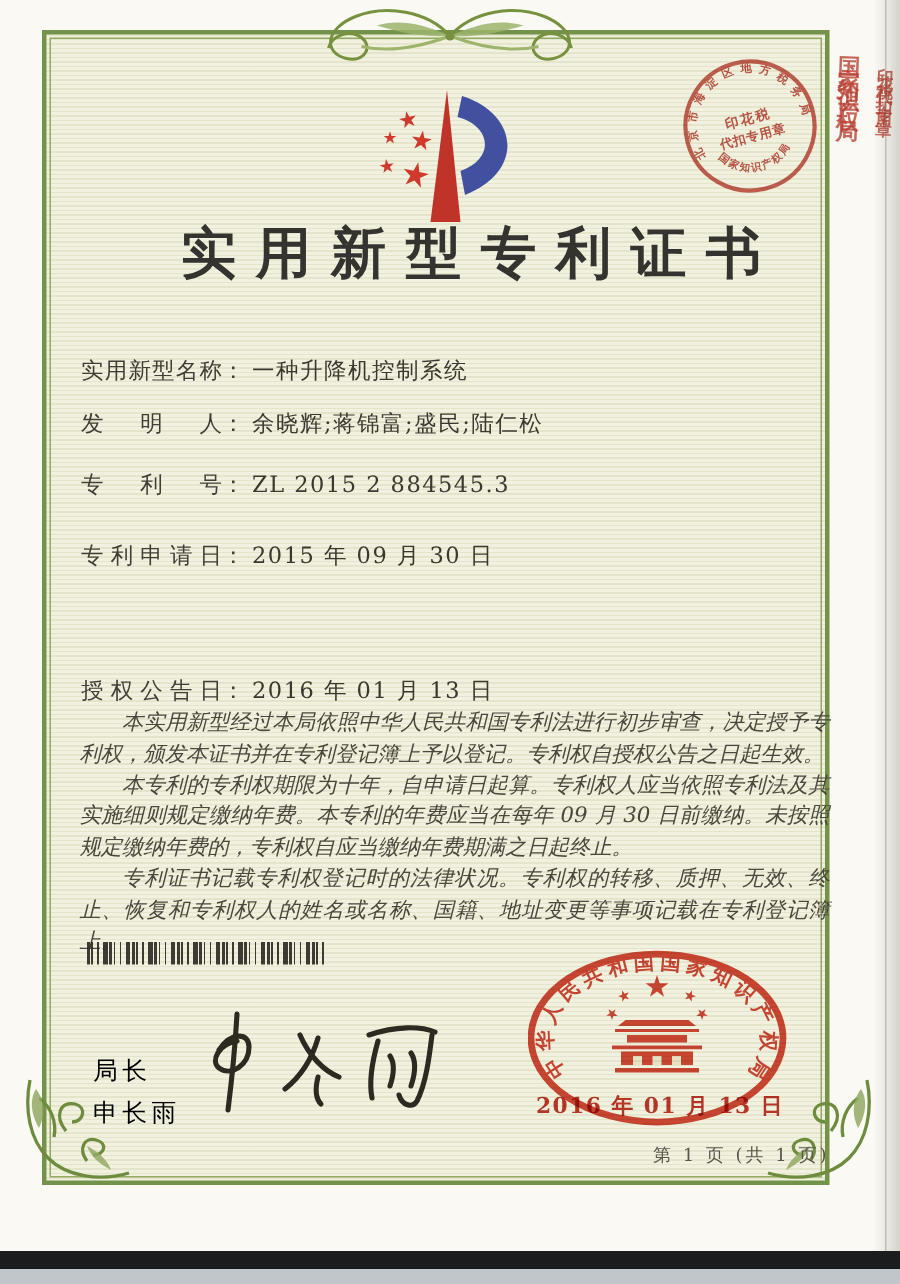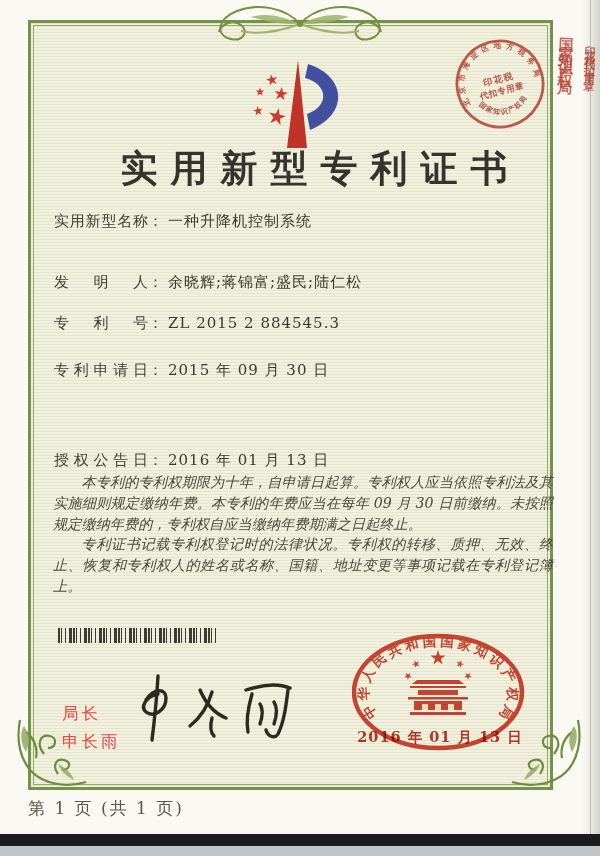--- a/index.html
+++ b/index.html
@@ -25,49 +25,49 @@
   .ornament-br { left:494px; top:714px; transform:scaleX(-1); }
 
   .cert-no { position:absolute; left:50px; top:58px; font-size:14.5px; letter-spacing:2px; color:#4c4a43; }
 
   .logo { position:absolute; left:250px; top:56px; }
 
   .title { position:absolute; left:28px; top:144px; width:572px; text-align:center;
     font-size:37px; font-weight:700; letter-spacing:13px; text-indent:13px; color:#35332f; }
 
   .frow { position:absolute; left:54px; white-space:nowrap; }
-  .frow-0 { top:211px; } .frow-1 { top:272px; } .frow-2 { top:313px; }
+  .frow-0 { top:237px; } .frow-1 { top:272px; } .frow-2 { top:313px; }
   .frow-3 { top:360px; } .frow-4 { top:402px; } .frow-5 { top:450px; }
   .flabel { display:inline-block; width:94px; text-align:justify; text-align-last:justify;
     font-size:15px; color:#403e37; vertical-align:bottom; }
   .fcolon { font-size:15px; color:#403e37; margin-right:5px; }
   .fvalue { font-size:15px; color:#3a382f; letter-spacing:1px; }
 
   .body-text { position:absolute; left:53px; top:472px; width:500px; font-size:14.2px;
     line-height:20.8px; color:#4a473d; text-align:justify; font-style:italic; }
   .body-text p { text-indent:2em; }
 
   .barcode { position:absolute; left:58px; top:628px; width:158px; height:15px; opacity:.9;
     background:repeating-linear-gradient(90deg,#2a2722 0 2px,transparent 2px 3px,#2a2722 3px 4px,transparent 4px 7px,#2a2722 7px 8px,transparent 8px 11px,#2a2722 11px 14px,transparent 14px 15px); }
 
-  .director { position:absolute; left:62px; top:700px; font-size:16.5px; letter-spacing:3px; color:#ef4444; line-height:28px; }
+  .director { position:absolute; left:62px; top:700px; font-size:16.5px; letter-spacing:3px; color:#000000; line-height:28px; }
   .signature { position:absolute; left:128px; top:666px; mix-blend-mode:multiply; }
 
   .seal { position:absolute; left:352px; top:630px; mix-blend-mode:multiply; opacity:.93; }
   .seal-date { position:absolute; left:352px; top:728px; width:176px; text-align:center;
     color:#c1392b; font-size:14.5px; font-weight:700; letter-spacing:1px; mix-blend-mode:multiply; }
 
   .tax-stamp { position:absolute; left:452px; top:36px; mix-blend-mode:multiply; opacity:.92; }
   .edge-col { position:absolute; writing-mode:vertical-rl; color:rgba(187,63,50,0.78);
     mix-blend-mode:multiply; font-weight:700; transform:rotate(2deg); }
   .edge-col-1 { left:556px; top:26px; font-size:15px; letter-spacing:7px; }
   .edge-col-2 { left:581px; top:36px; font-size:11px; letter-spacing:5px; }
 
-  .footer { position:absolute; left:28px; top:762px; width:525px; text-align:left;
-    font-size:17px; letter-spacing:2px; color:#59574c;margin-top:35px; }
+  .footer { position:absolute; left:28px; top:762px; width:525px; text-align:right;
+    font-size:12px; letter-spacing:2px; color:#59574c; }
 
   svg text { font-family:"DejaVu Serif","Liberation Serif",serif; }
 </style>
 </head>
 <body>
 
 <div class="photo">
   <div class="page">
 
     <div class="frame"></div>
@@ -163,20 +163,21 @@
       <span class="flabel">专利号</span><span class="fcolon">：</span><span class="fvalue">ZL 2015 2 884545.3</span>
     </div>
     <div class="frow frow-3">
       <span class="flabel">专利申请日</span><span class="fcolon">：</span><span class="fvalue">2015 年 09 月 30 日</span>
     </div>
     <div class="frow frow-5">
       <span class="flabel">授权公告日</span><span class="fcolon">：</span><span class="fvalue">2016 年 01 月 13 日</span>
     </div>
 
     <div class="body-text">
+      <p>本实用新型经过本局依照中华人民共和国专利法进行初步审查，决定授予专利权，颁发本证书并在专利登记簿上予以登记。专利权自授权公告之日起生效。</p>
       <p>本专利的专利权期限为十年，自申请日起算。专利权人应当依照专利法及其实施细则规定缴纳年费。本专利的年费应当在每年 09 月 30 日前缴纳。未按照规定缴纳年费的，专利权自应当缴纳年费期满之日起终止。</p>
       <p>专利证书记载专利权登记时的法律状况。专利权的转移、质押、无效、终止、恢复和专利权人的姓名或名称、国籍、地址变更等事项记载在专利登记簿上。</p>
     </div>
 
     <div class="barcode"></div>
 
     <div class="director">
       <div>局长</div>
       <div>申长雨</div>
     </div>

